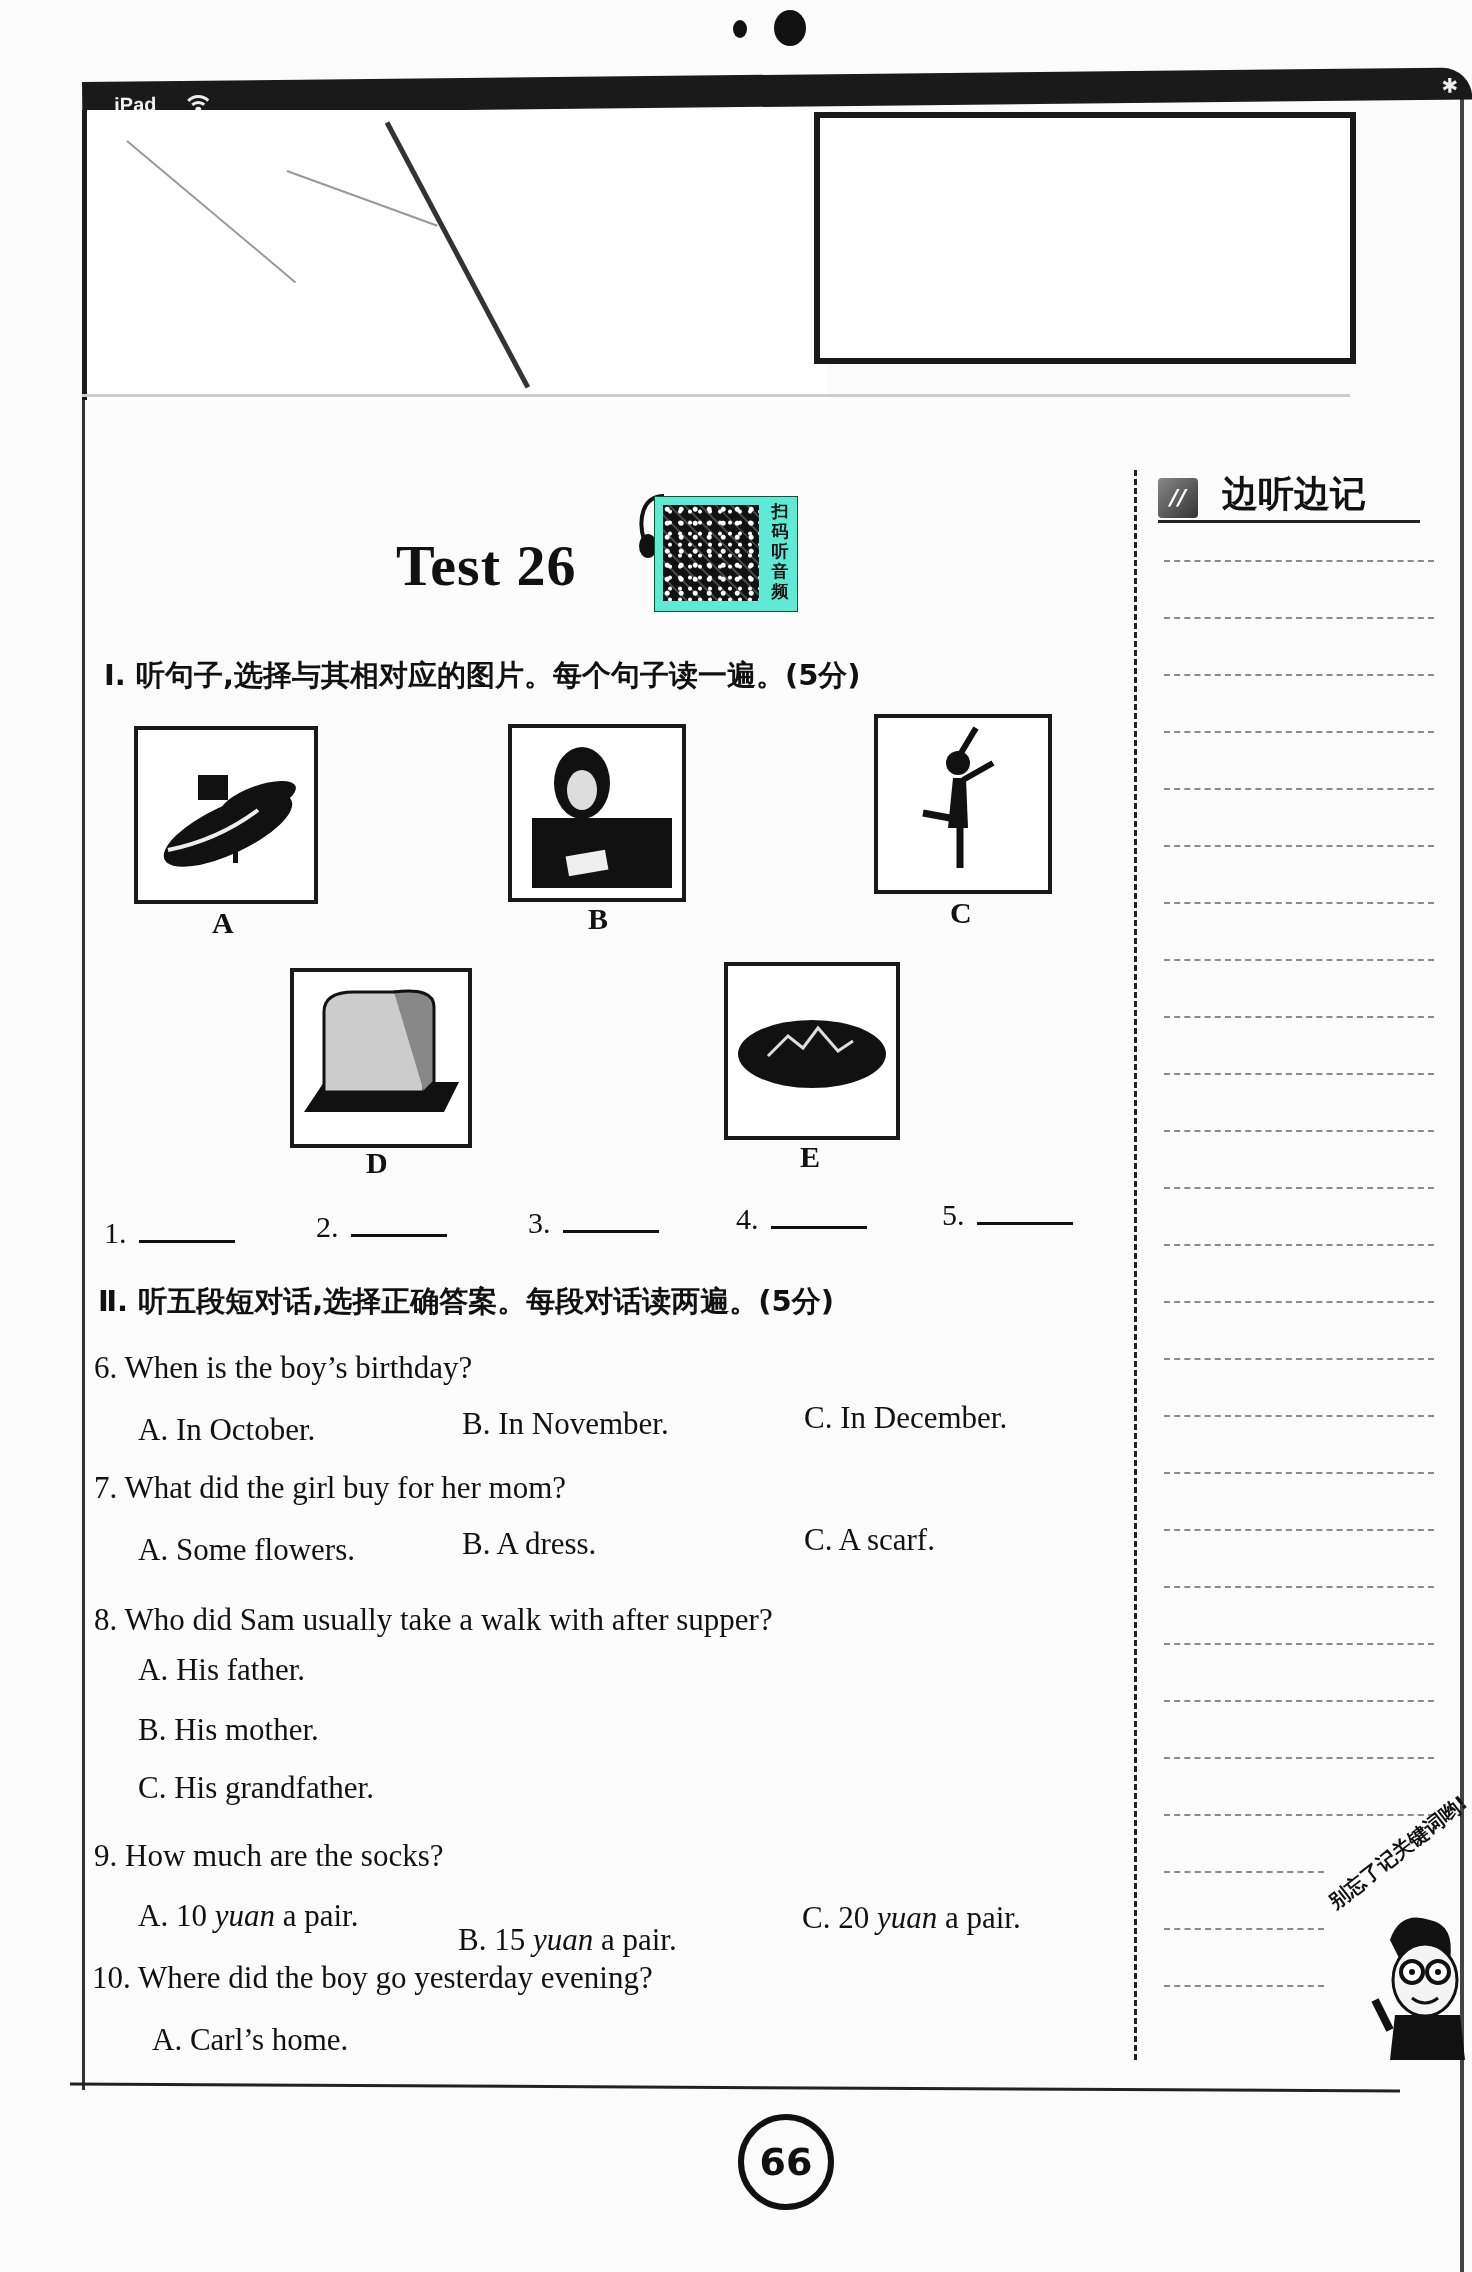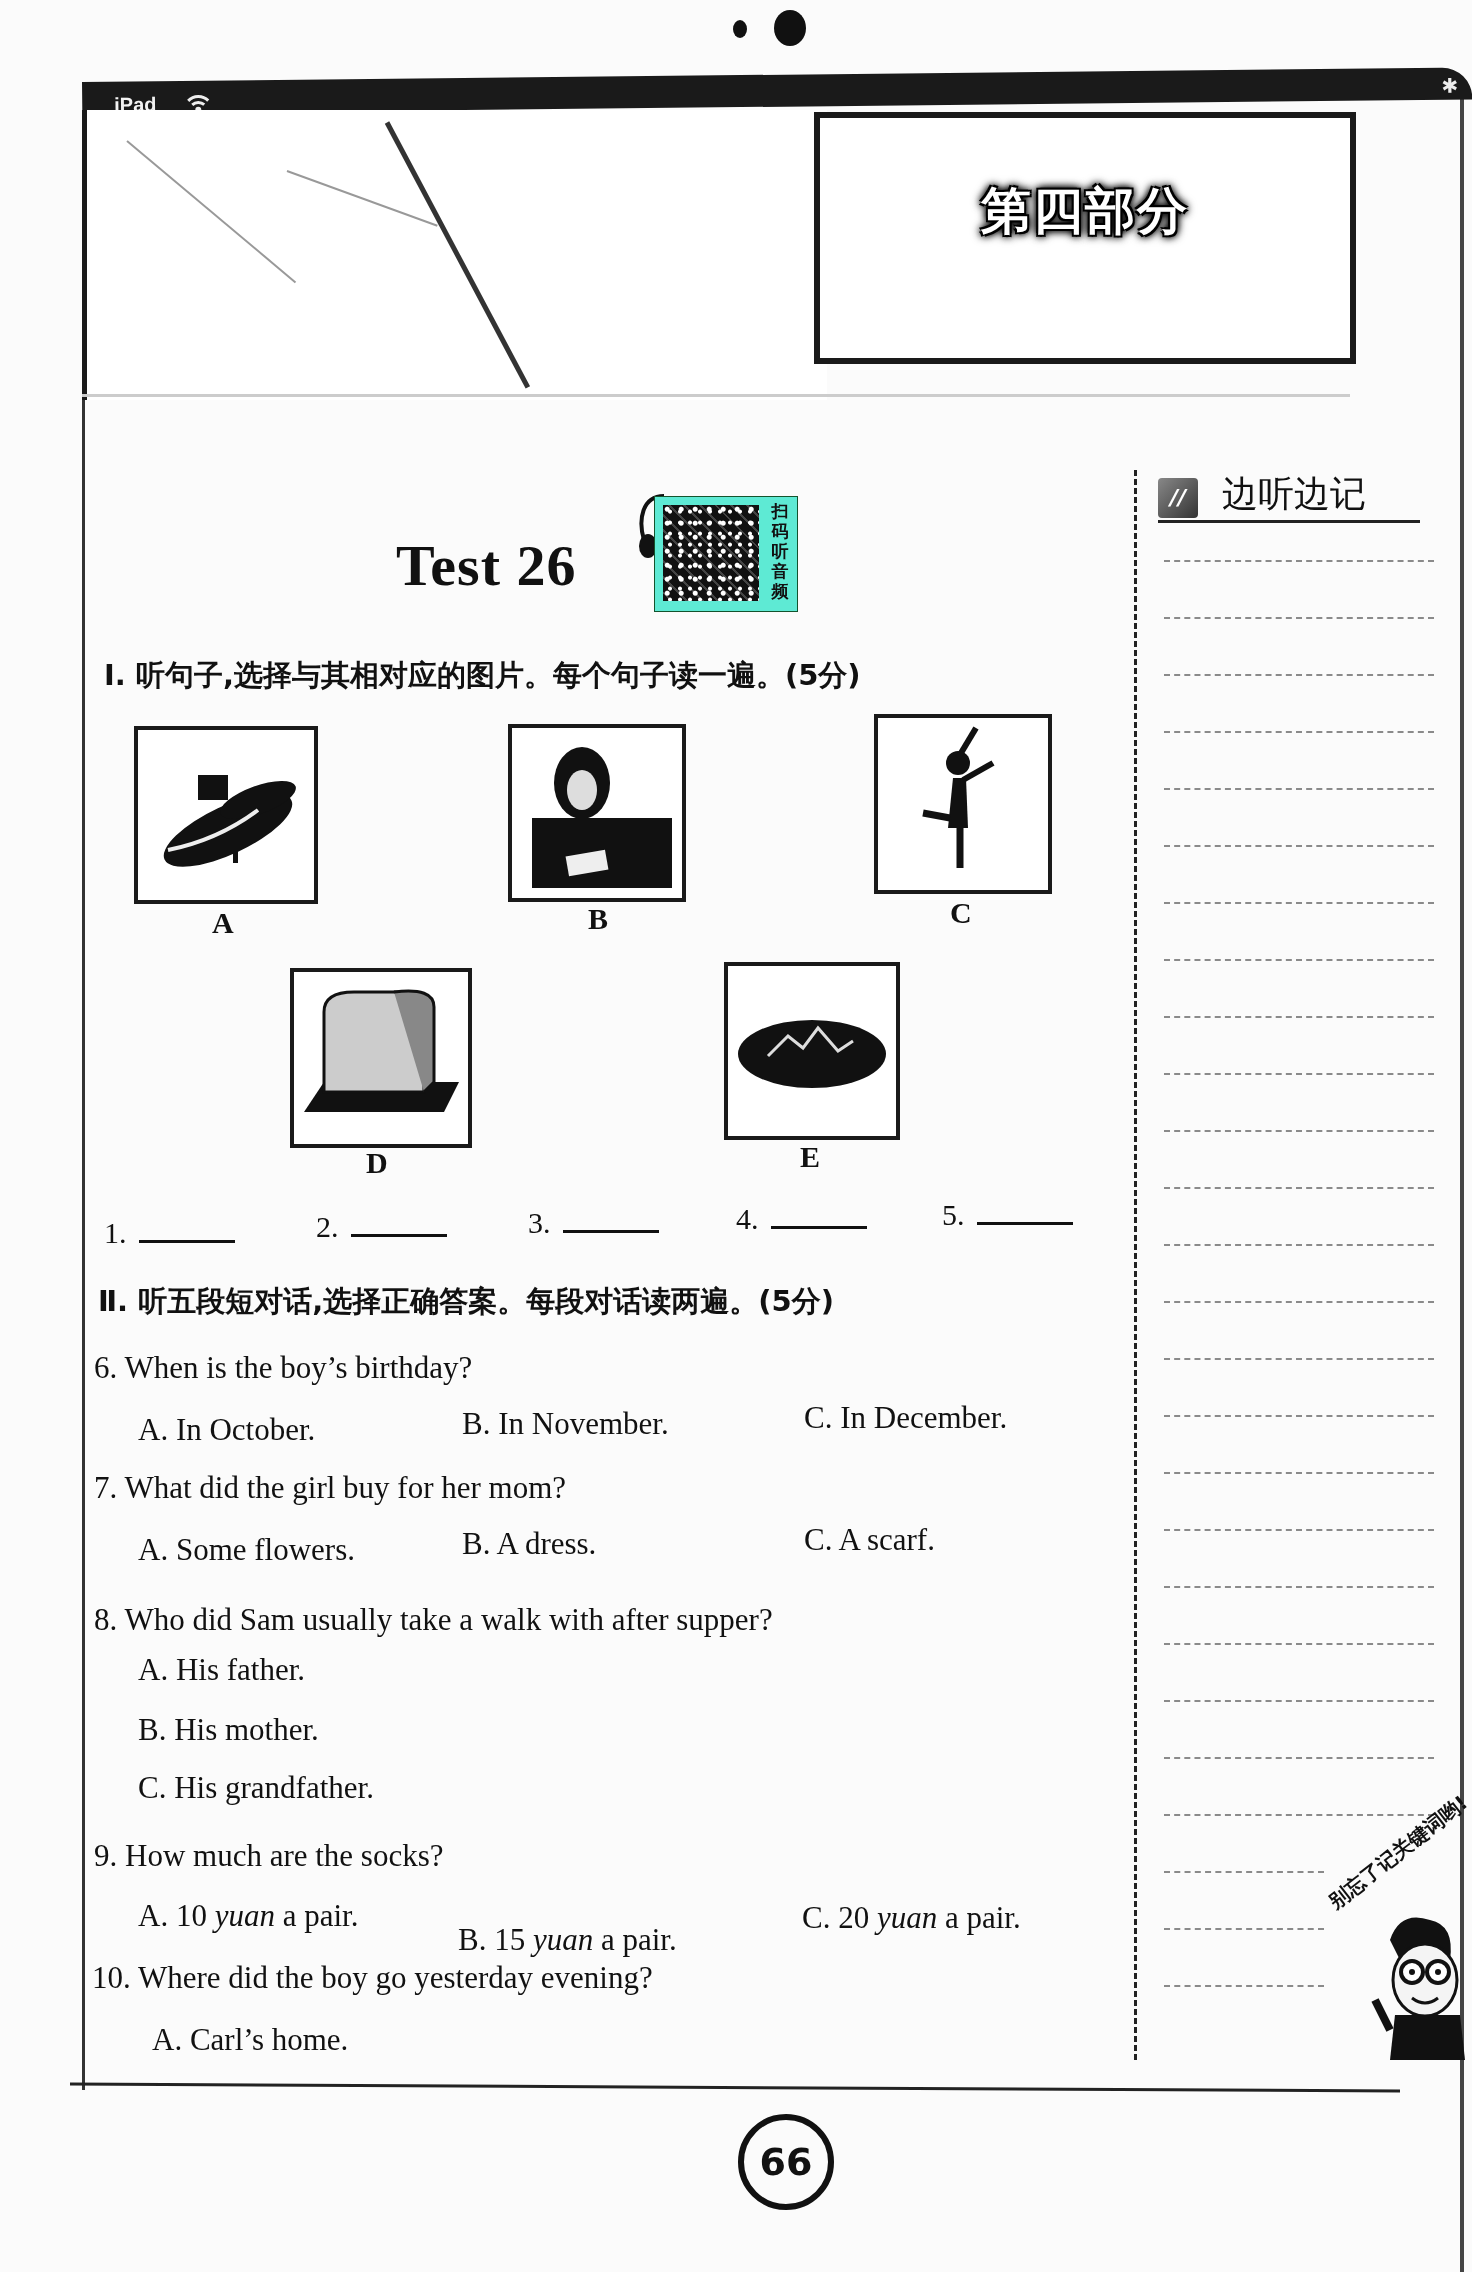--- a/index.html
+++ b/index.html
@@ -34,21 +34,21 @@
   .section-heading{font-family:"DejaVu Sans",sans-serif;font-weight:bold;font-size:29px;white-space:nowrap;}
   .pic{border:4px solid #1a1a1a;background:#fff;}
   .pic-label{font-size:30px;font-weight:bold;font-family:"Liberation Serif",serif;}
   .blank-item{font-size:30px;white-space:nowrap;}
   .blank-line{display:inline-block;width:96px;border-bottom:3px solid #111;margin-left:12px;vertical-align:baseline;}
   .q{font-size:31px;white-space:nowrap;}
   .opt{font-size:31px;white-space:nowrap;}
   .opt i{font-style:italic;}
   .notes-divider{left:1134px;top:470px;height:1590px;border-left:3px dashed #222;}
   .notes-icon{left:1158px;top:478px;width:40px;height:40px;background:linear-gradient(135deg,#888,#333);border-radius:4px;color:#fff;font-size:22px;text-align:center;line-height:40px;font-style:italic;font-weight:bold;font-family:"DejaVu Sans",sans-serif;}
-  .notes-title{left:1222px;top:470px;font-family:"DejaVu Sans",sans-serif;font-weight:normal;font-size:36px;}
+  .notes-title{left:1222px;top:470px;font-family:"DejaVu Sans",sans-serif;font-weight:bold;font-size:36px;}
   .notes-underline{left:1158px;top:520px;width:262px;height:3px;background:#222;}
   .note-line{position:absolute;left:1164px;width:270px;border-top:2px dashed #8a8a8a;}
   .mascot{left:1340px;top:1900px;width:130px;height:160px;}
   .mascot-text{left:1340px;top:1888px;font-family:"DejaVu Sans",sans-serif;font-weight:bold;font-size:20px;transform:rotate(-38deg);transform-origin:left bottom;white-space:nowrap;}
   .page-num-circle{left:738px;top:2114px;width:96px;height:96px;border:6px solid #111;border-radius:50%;box-sizing:border-box;text-align:center;line-height:84px;font-family:"DejaVu Sans",sans-serif;font-weight:bold;font-size:38px;}
 </style>
 </head>
 <body>
 
 <div class="abs dot-small"></div>
@@ -64,21 +64,20 @@
       <circle cx="12" cy="17" r="3" fill="#eee"></circle>
     </svg>
     <span class="bt-icon">✱</span>
   </div>
   <div class="header-bg">
     <div class="hb-line" style="left:40px;top:30px;width:220px;transform:rotate(40deg);transform-origin:left;"></div>
     <div class="hb-line" style="left:300px;top:10px;width:300px;transform:rotate(62deg);transform-origin:left;border-top:5px solid #333;"></div>
     <div class="hb-line" style="left:200px;top:60px;width:160px;transform:rotate(20deg);transform-origin:left;"></div>
   </div>
   <div class="title-box">
-    <div class="title-l1">第四部分</div>
   </div>
   <div class="header-bottom"></div>
 </div>
 
 <div class="abs left-page-edge"></div>
 
 <div class="abs test-title">Test 26</div>
 <svg class="abs headphone-icon" viewBox="0 0 40 80">
   <path d="M30 6 C8 6 4 30 10 50" stroke="#111" stroke-width="4" fill="none"></path>
   <ellipse cx="14" cy="56" rx="9" ry="12" fill="#111"></ellipse>

